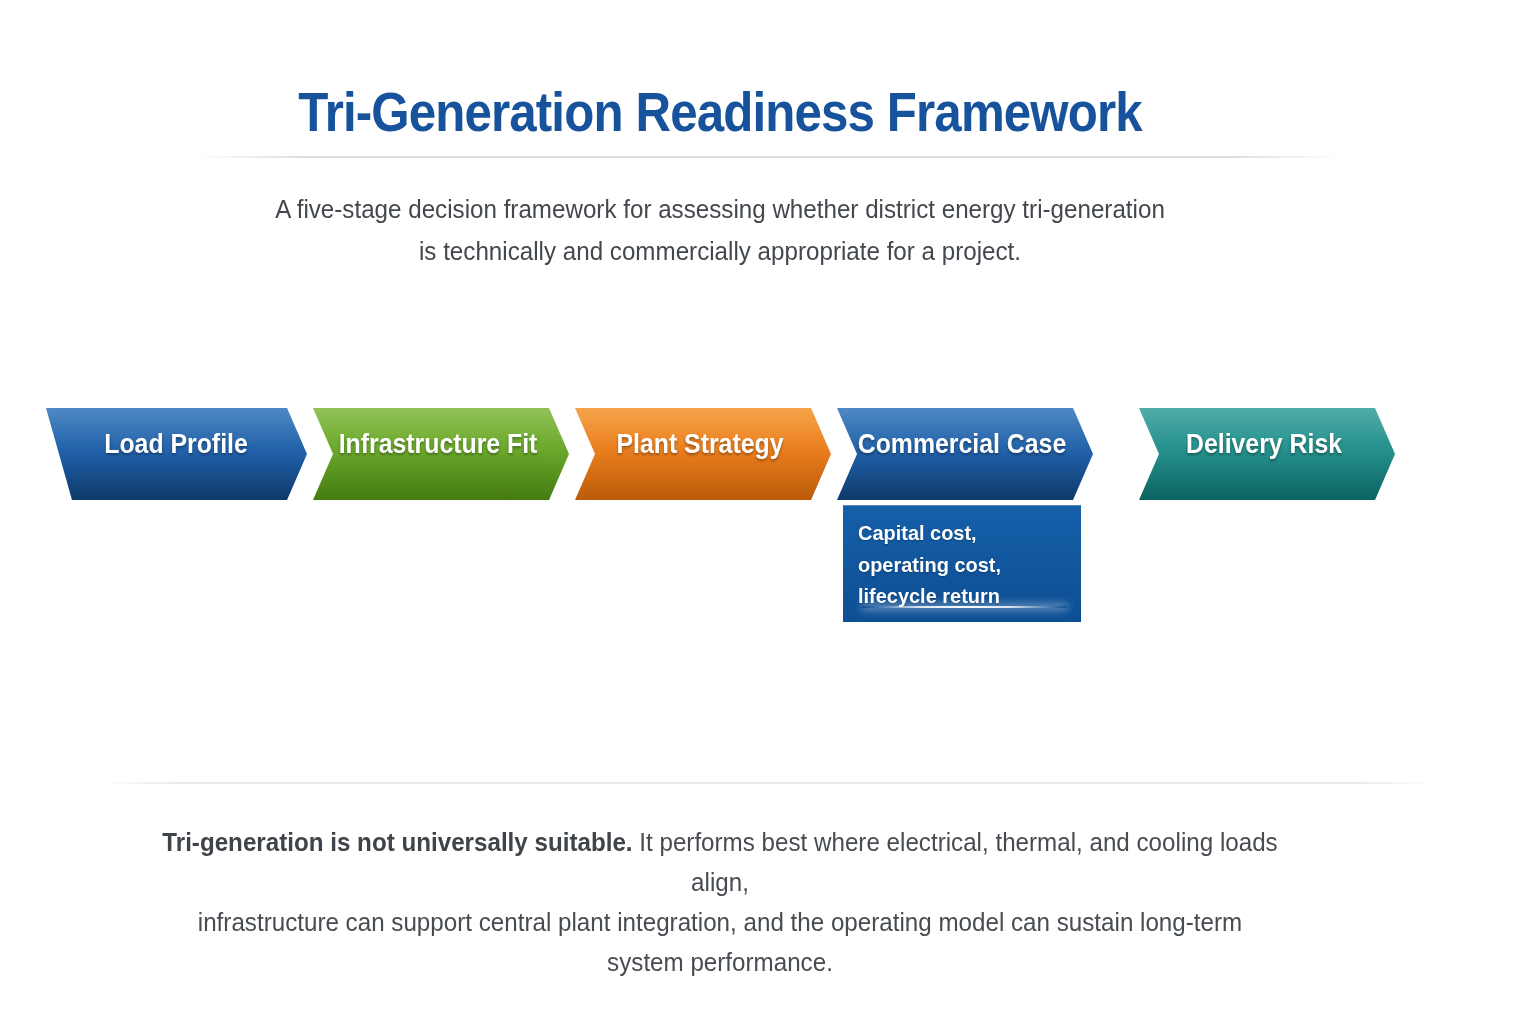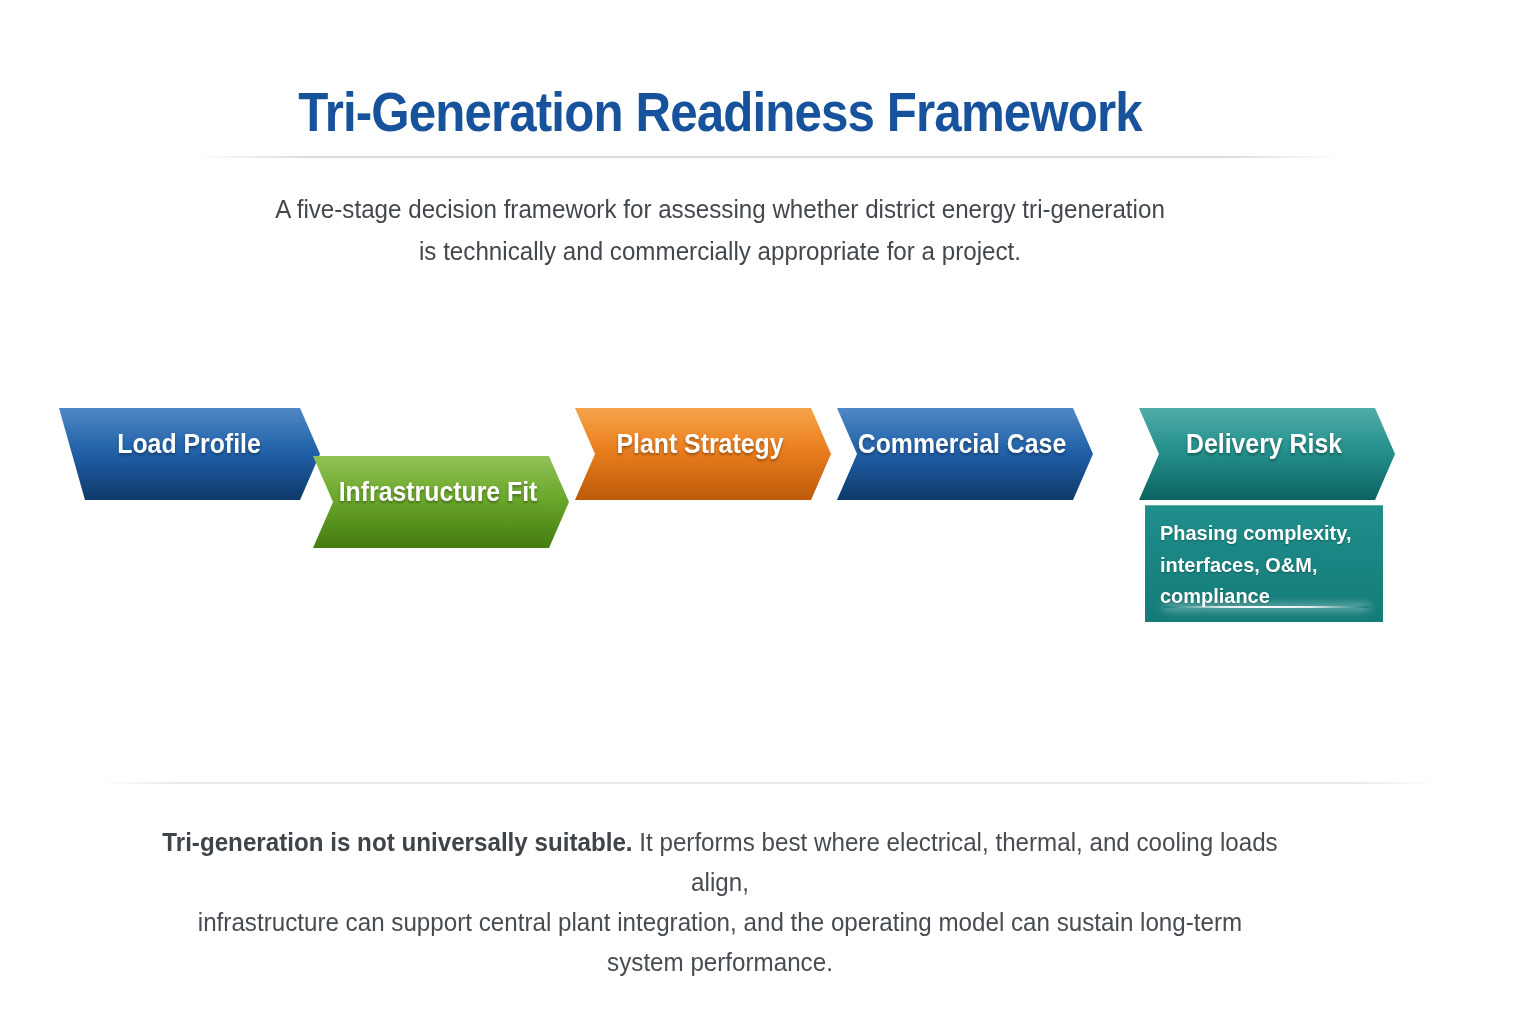--- a/index.html
+++ b/index.html
@@ -157,53 +157,53 @@
 
 <div class="canvas">
 
   <h1 class="page-title">Tri-Generation Readiness Framework</h1>
   <div class="title-divider"></div>
   <p class="subtitle">A five-stage decision framework for assessing whether district energy tri-generation
 is technically and commercially appropriate for a project.</p>
 
   <div>
 
-    <div class="stage first em" style="left: 59px; width: 261px; text-decoration: underline; --light: #2e72b8; --base: #1a5ba5; --dark: #0f4076; --box-top: #1560a9; --box-bottom: #0d4e94;">
+    <div class="stage first em" style="left: 46px; width: 261px; text-decoration: underline; --light: #2e72b8; --base: #1a5ba5; --dark: #0f4076; --box-top: #1560a9; --box-bottom: #0d4e94;">
       <div class="band"></div>
       <div class="band-title">Load Profile</div>
       <div class="band-divider"></div>
     </div>
 
-    <div class="stage" style="left: 313px; width: 256px; margin-top: 48px; --light: #7cb636; --base: #64a323; --dark: #4c8a12; --box-top: #66a526; --box-bottom: #55911b;">
+    <div class="stage" style="left: 313px; width: 256px; --light: #7cb636; --base: #64a323; --dark: #4c8a12; --box-top: #66a526; --box-bottom: #55911b;">
       <div class="band"></div>
       <div class="band-title">Infrastructure Fit</div>
       <div class="band-divider"></div>
     </div>
 
     <div class="stage" style="left: 575px; width: 256px; --light: #f49229; --base: #e87816; --dark: #d2650b; --box-top: #ec7c1c; --box-bottom: #de6d12;">
       <div class="band"></div>
       <div class="band-title">Plant Strategy</div>
       <div class="band-divider"></div>
     </div>
 
     <div class="stage" style="left: 837px; width: 256px; --light: #2e72b8; --base: #1a5ba5; --dark: #0f4076; --box-top: #1560a9; --box-bottom: #0d4e94;">
       <div class="band"></div>
       <div class="band-title">Commercial Case</div>
       <div class="band-divider"></div>
+      <div class="box">
+        <p class="box-text">Capital cost,
+operating cost,
+lifecycle return</p>
+      </div>
     </div>
 
     <div class="stage" style="left: 1139px; width: 256px; --light: #2f9d97; --base: #1d8b87; --dark: #0d706c; --box-top: #1f8e8b; --box-bottom: #157b78;">
       <div class="band"></div>
       <div class="band-title">Delivery Risk</div>
       <div class="band-divider"></div>
-      <div class="box">
-        <p class="box-text">Phasing complexity,
-interfaces, O&amp;M,
-compliance</p>
-      </div>
     </div>
 
   </div>
 
   <div class="footer-divider"></div>
   <p class="footer-note"><span class="lead">Tri-generation is not universally suitable.</span><span> It performs best where electrical, thermal, and cooling loads align,
 infrastructure can support central plant integration, and the operating model can sustain long-term
 system performance.</span></p>
 
 </div>

